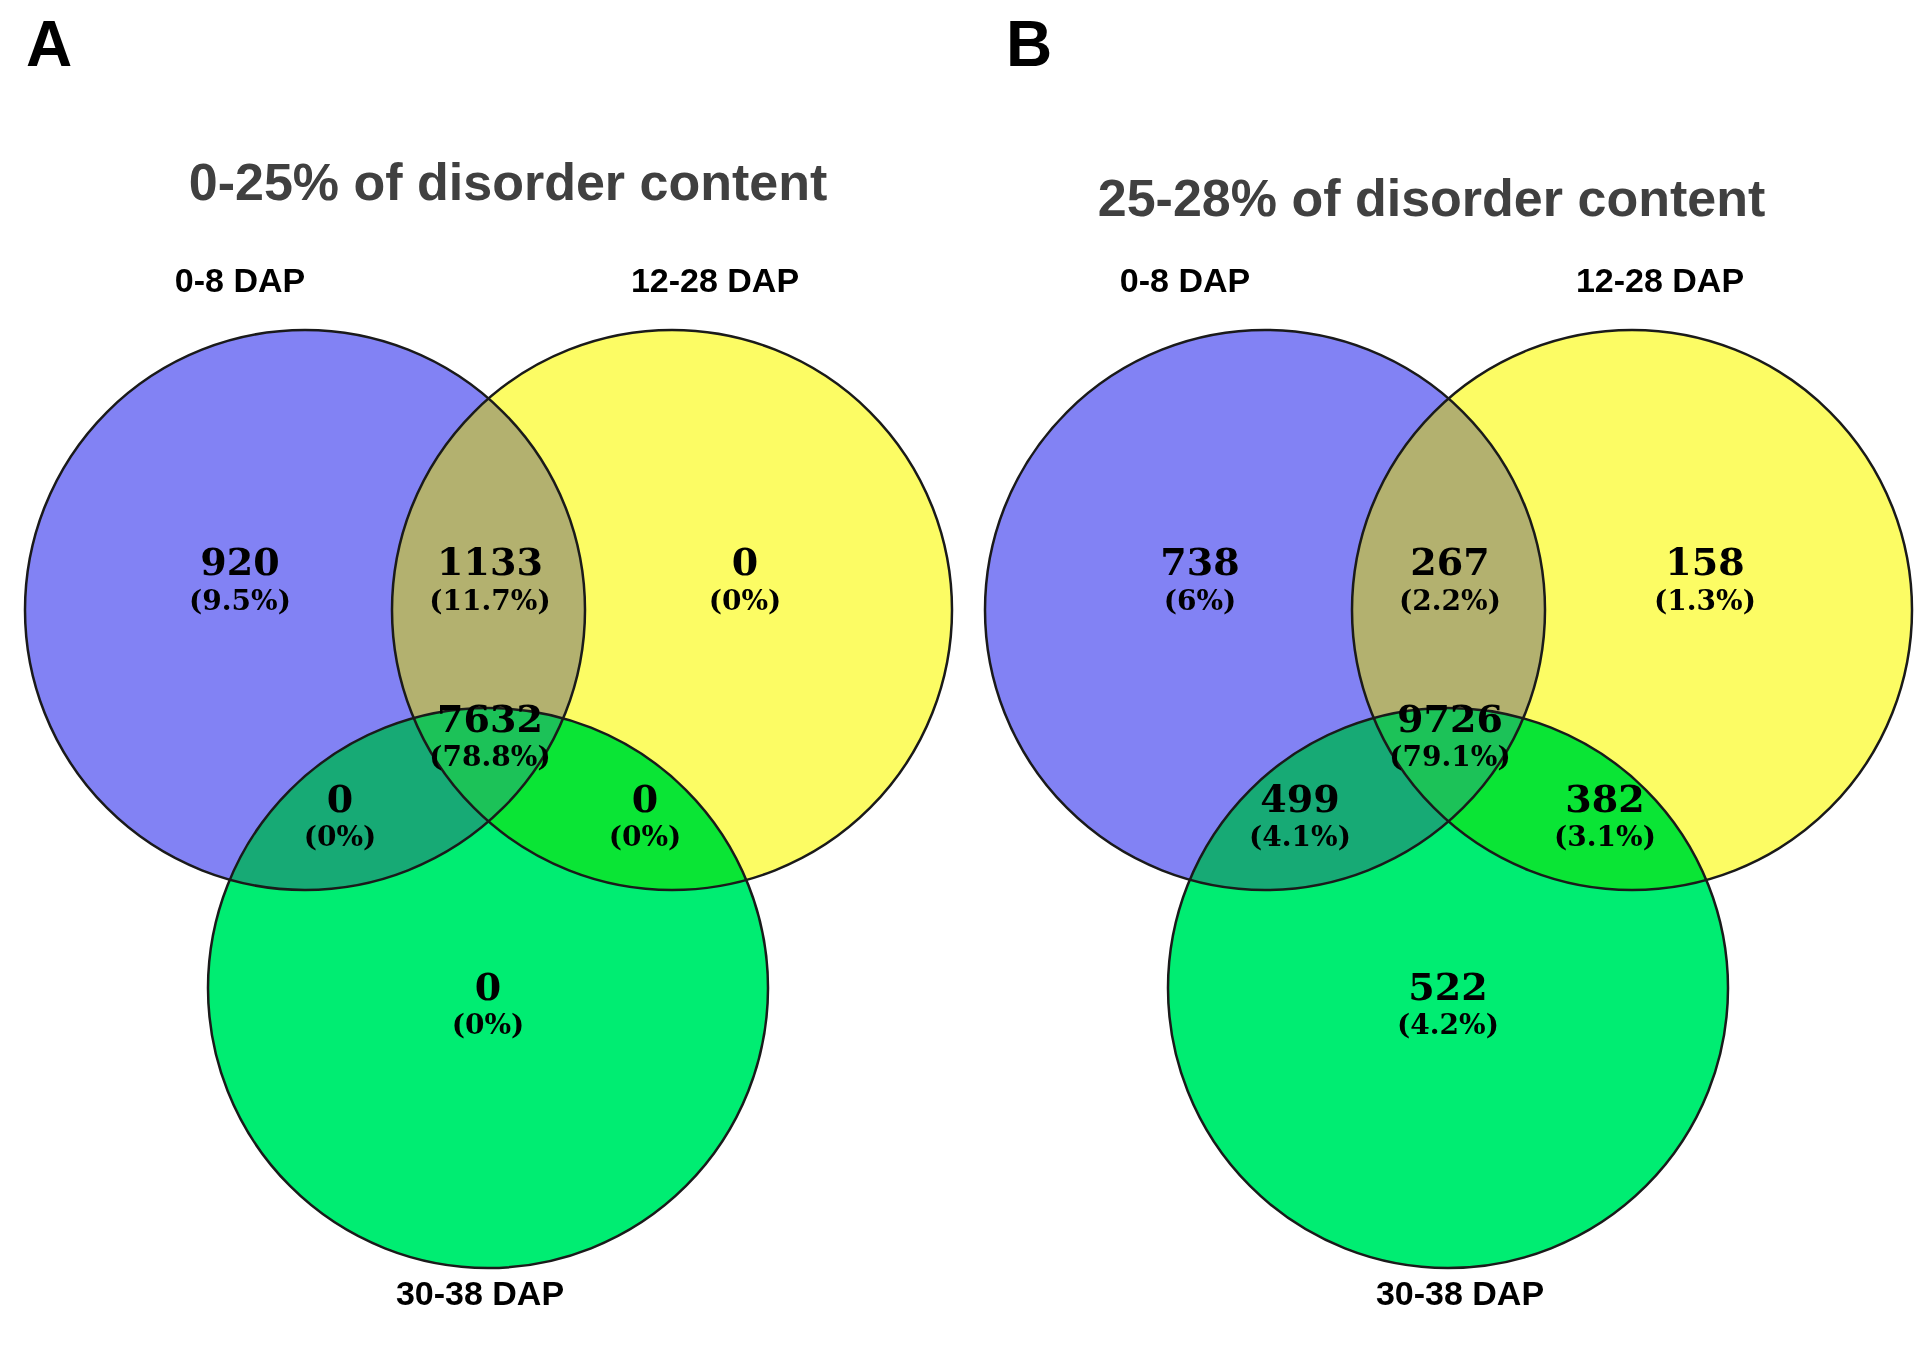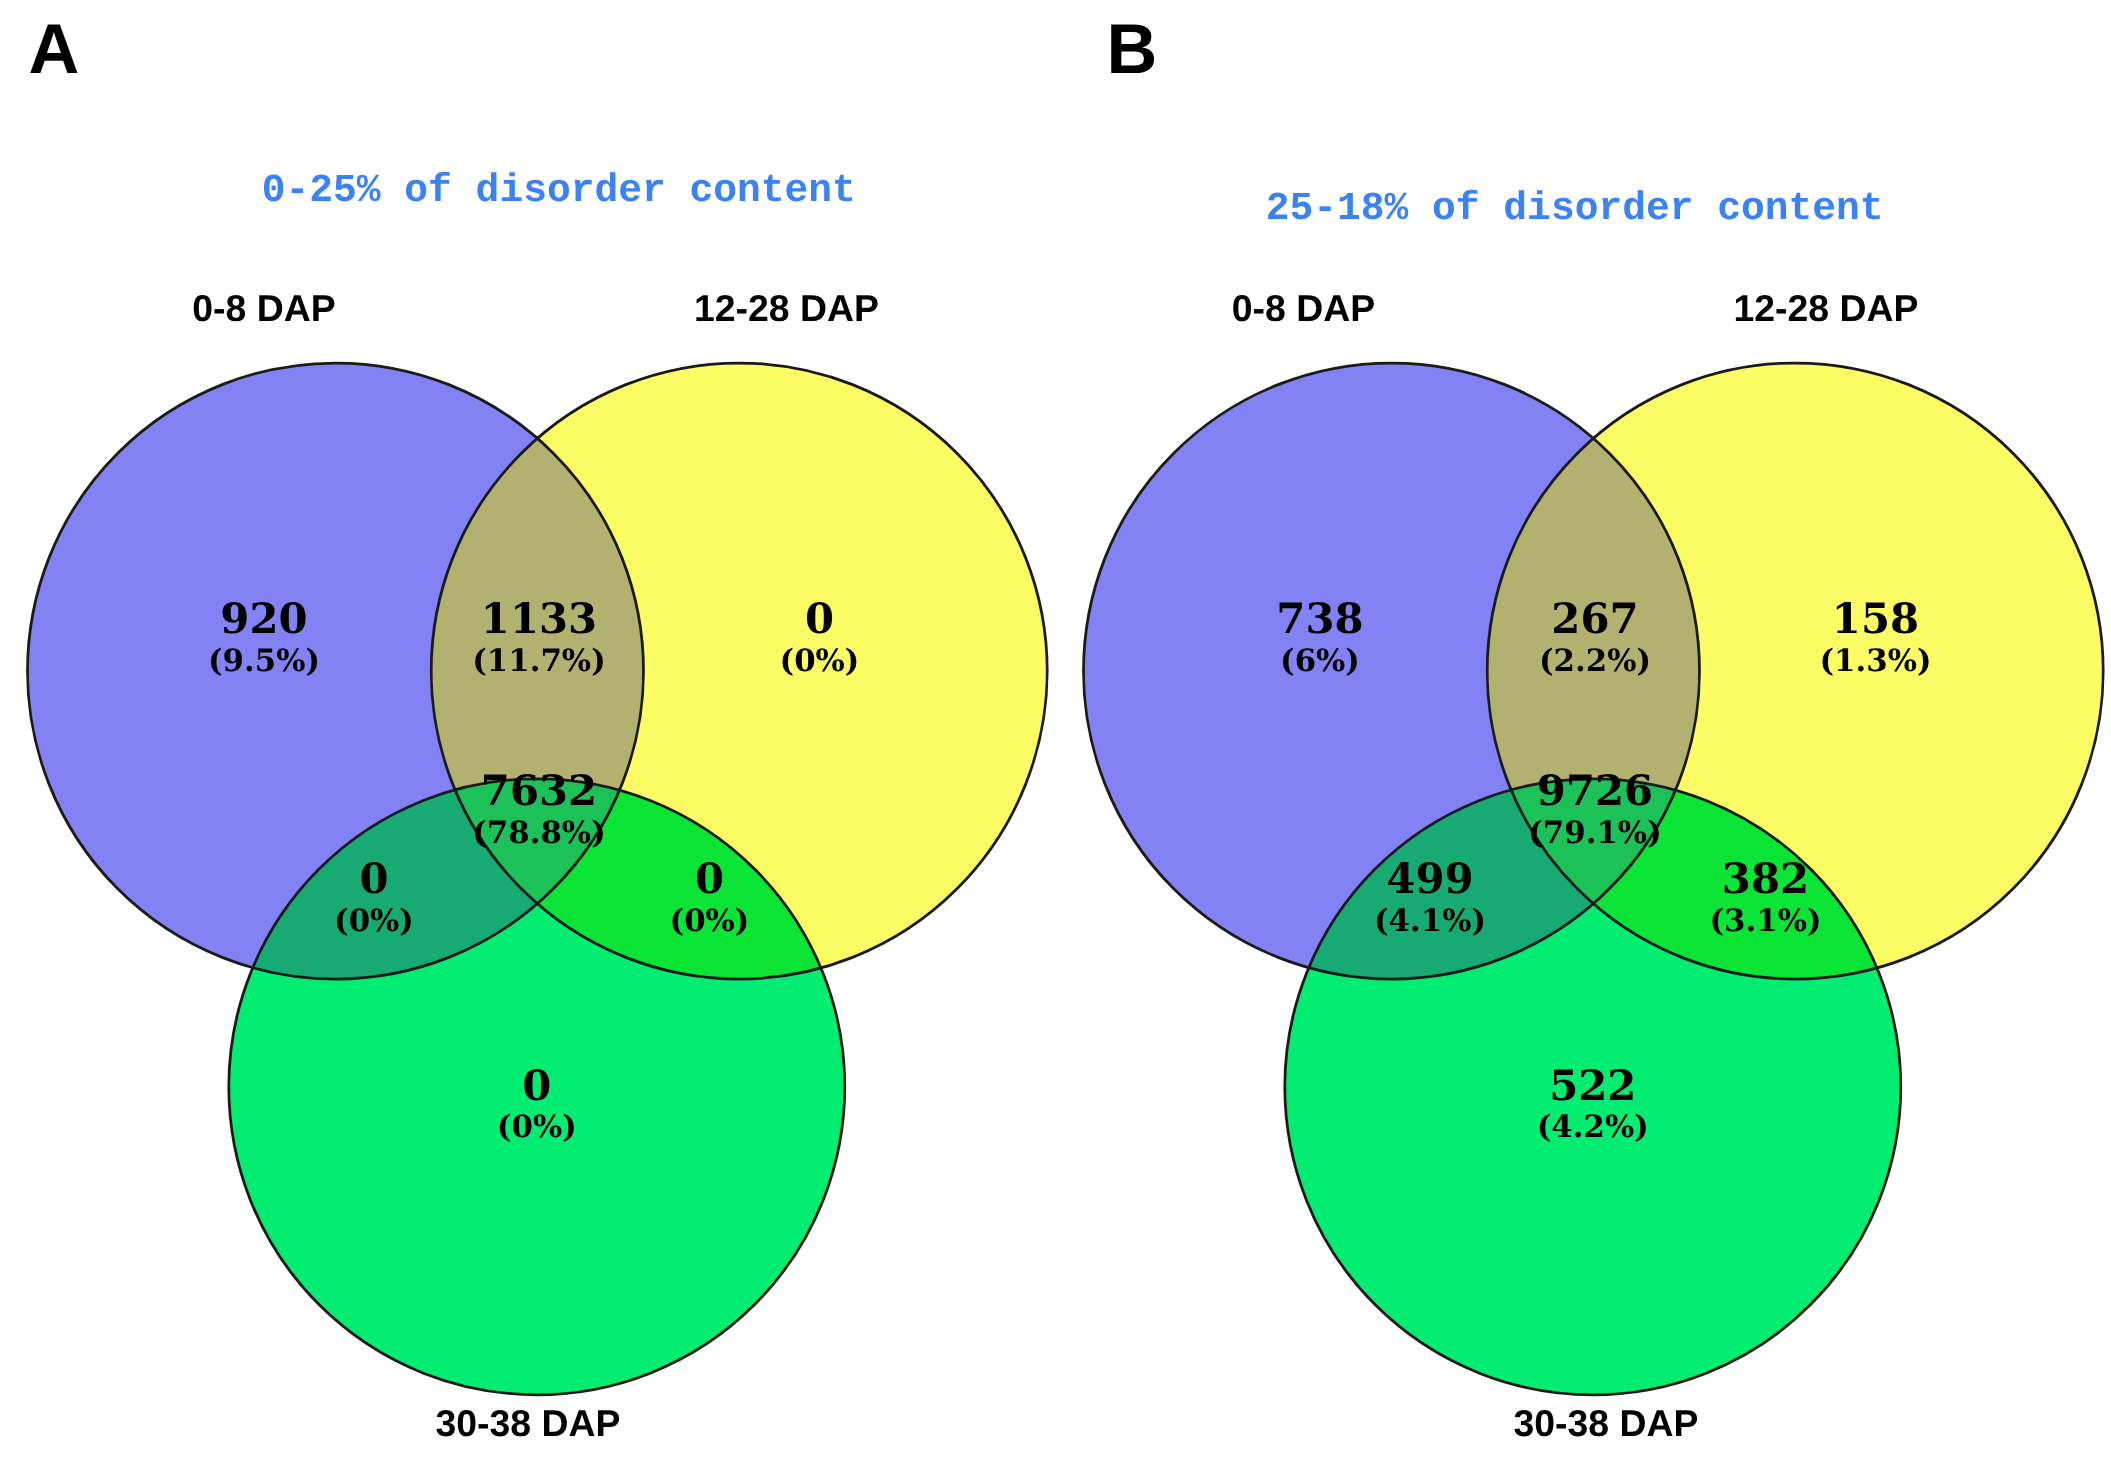--- a/index.html
+++ b/index.html
@@ -11,22 +11,22 @@
   #panel-a{left:0;}
   #panel-b{left:960px;width:959px;}
   .panel-letter{
     position:absolute;top:12px;font-size:64px;font-weight:bold;color:#000;
     line-height:1;font-family:"Liberation Sans",sans-serif;
   }
   #panel-a .panel-letter{left:26px;}
   #panel-b .panel-letter{left:46px;}
   .panel-title{
     position:absolute;left:50%;transform:translateX(-50%);
-    font-size:36px;font-weight:bold;color:#3b82f6;white-space:nowrap;
-    line-height:1;font-family:Liberation Mono, monospace;
+    font-size:52px;font-weight:bold;color:#404040;white-space:nowrap;
+    line-height:1;font-family:Liberation Sans, sans-serif;
   }
   #panel-a .panel-title{top:156px;margin-left:28px;}
   #panel-b .panel-title{top:172px;margin-left:-8px;}
   .venn{position:absolute;left:0;top:250px;width:960px;height:1090px;display:block;}
   .set-label{
     font-family:"Liberation Sans",sans-serif;font-weight:bold;font-size:34px;fill:#000;
     text-anchor:middle;
   }
   .num{
     font-family:"DejaVu Serif","Liberation Serif",serif;font-weight:bold;font-size:38px;
@@ -103,21 +103,21 @@
       <text class="num" x="645" y="562">0</text>
       <text class="pct" x="645" y="596">(0%)</text>
 
       <text class="num" x="488" y="750">0</text>
       <text class="pct" x="488" y="784">(0%)</text>
     </svg>
   </div>
 
   <div class="panel" id="panel-b">
     <div class="panel-letter">B</div>
-    <div class="panel-title">25-18% of disorder content</div>
+    <div class="panel-title">25-28% of disorder content</div>
 
     <svg class="venn" viewBox="0 0 960 1090">
       <defs>
         <clipPath id="clip-blue-b">
             <circle cx="305" cy="360" r="280"></circle>
           </clipPath>
         <clipPath id="clip-yellow-b">
             <circle cx="672" cy="360" r="280"></circle>
           </clipPath>
       </defs>

